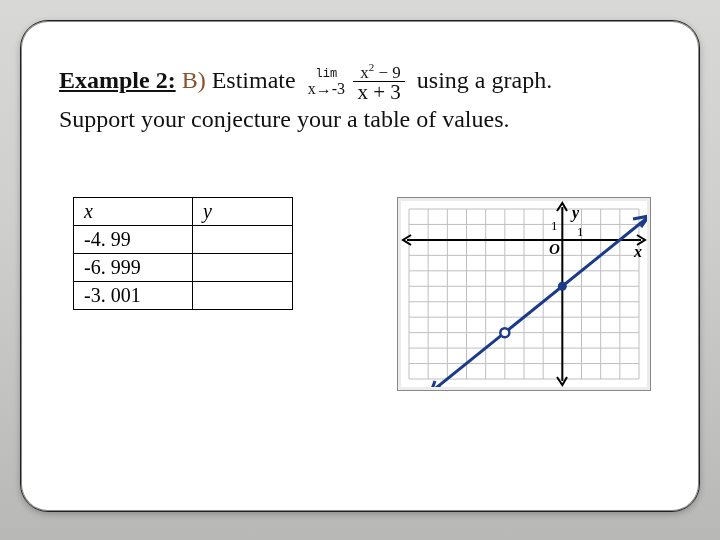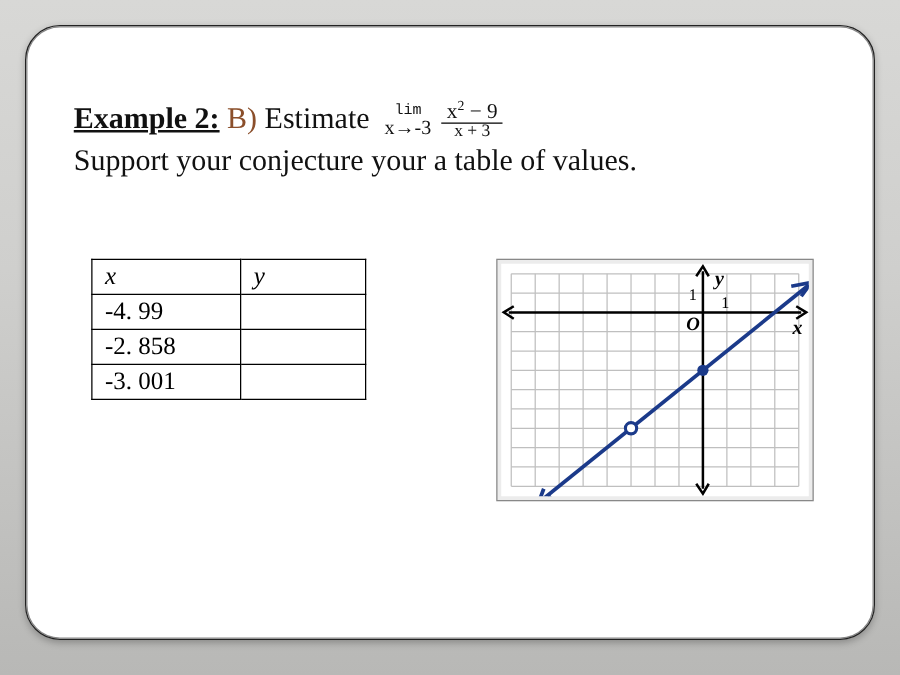--- a/index.html
+++ b/index.html
@@ -9,21 +9,21 @@
     font-family: "Times New Roman", Times, serif;
     position: relative;
   }
   .slide-card {
     position: absolute;
     left: 20px; right: 20px; top: 20px; bottom: 28px;
     background: #ffffff;
     border: 1px solid #222;
     border-radius: 28px;
     box-shadow: inset 0 0 0 1px #888, 0 2px 6px rgba(0,0,0,0.25);
-    padding: 44px 38px 30px 38px;
+    padding: 27px 38px 30px 38px;
   }
   .prompt {
     font-size: 24px;
     color: #111;
     line-height: 1.35;
     margin-top: 14px;
   }
   .prompt .label { font-weight: bold; text-decoration: underline; }
   .prompt .part { color: #8b4f2b; }
   .limit {
@@ -32,21 +32,21 @@
     font-size: 18px;
     line-height: 1;
     vertical-align: middle;
     margin: 0 6px;
   }
   .limit .lim { display: inline-block; vertical-align: middle; text-align: center; }
   .limit .lim .top { font-size: 12px; font-family: Liberation Mono, monospace; }
   .limit .lim .bot { font-size: 16px; margin-top: 1px; }
   .limit .frac { display: inline-block; vertical-align: middle; text-align: center; margin-left: 4px; }
   .limit .frac .num { border-bottom: 1.2px solid #000; padding: 0 4px; font-size: 17px; text-align: right; }
-  .limit .frac .den { padding: 0 4px; font-size: 14px; text-align: center; }
+  .limit .frac .den { padding: 0 4px; font-size: 21px; text-align: center; }
   sup { font-size: 0.65em; vertical-align: super; }
 
   .body-row {
     display: flex;
     flex-direction: row;
     align-items: flex-start;
     gap: 48px;
     margin-top: 62px;
   }
   .value-table {
@@ -92,38 +92,38 @@
     <span class="limit">
       <span class="lim">
         <div class="top">lim</div>
         <div class="bot">x→-3</div>
       </span>
       <span class="frac">
         <div class="num"><span>x</span><sup>2</sup><span> − 9</span></div>
         <div class="den">x + 3</div>
       </span>
     </span>
-    <br>
+    <span>using a graph.</span><br>
     <span>Support your conjecture your a table of values.</span>
   </div>
 
   <div class="body-row">
 
     <table class="value-table">
       <tbody>
           <tr>
         <th>x</th>
         <th>y</th>
       </tr>
       <tr>
             <td>-4. 99</td>
             <td class="ycol"></td>
           </tr>
       <tr>
-            <td>-2. 858</td>
+            <td>-6. 999</td>
             <td class="ycol"></td>
           </tr>
       <tr>
             <td>-3. 001</td>
             <td class="ycol"></td>
           </tr>
     </tbody>
       </table>
 
     <div class="graph-wrap">

